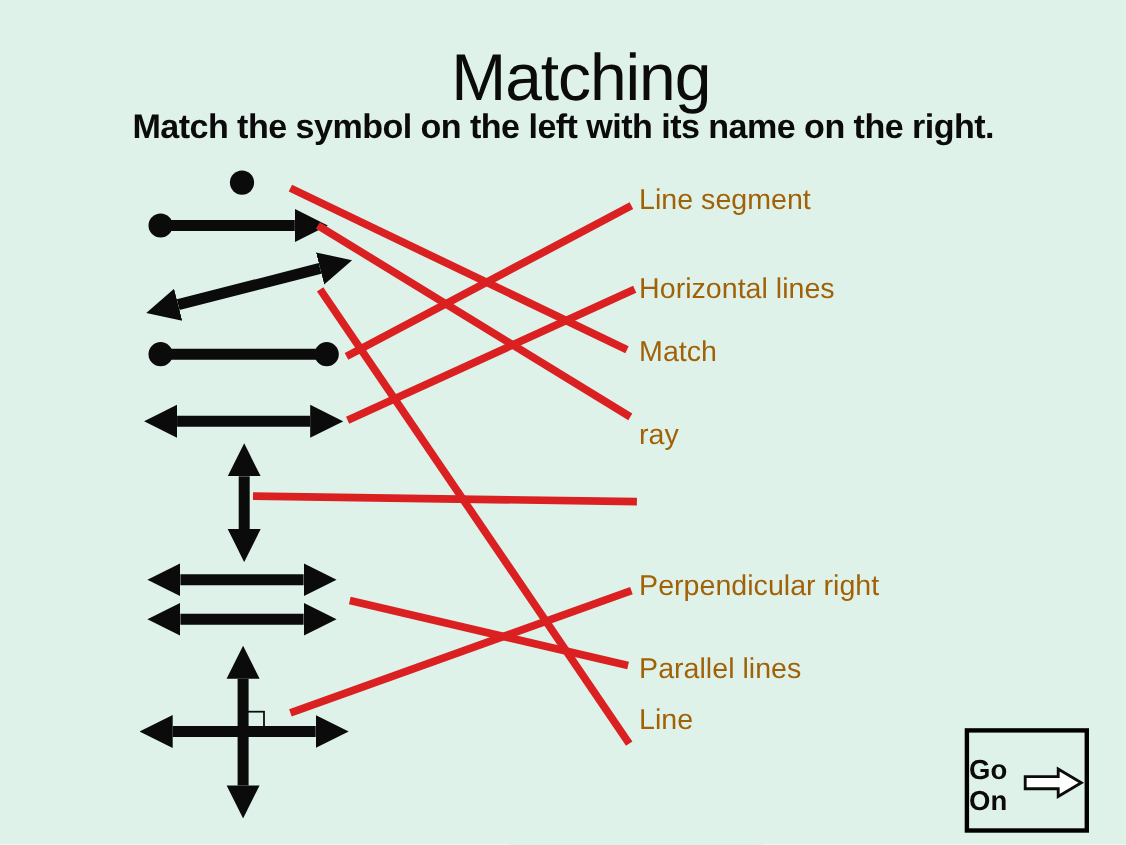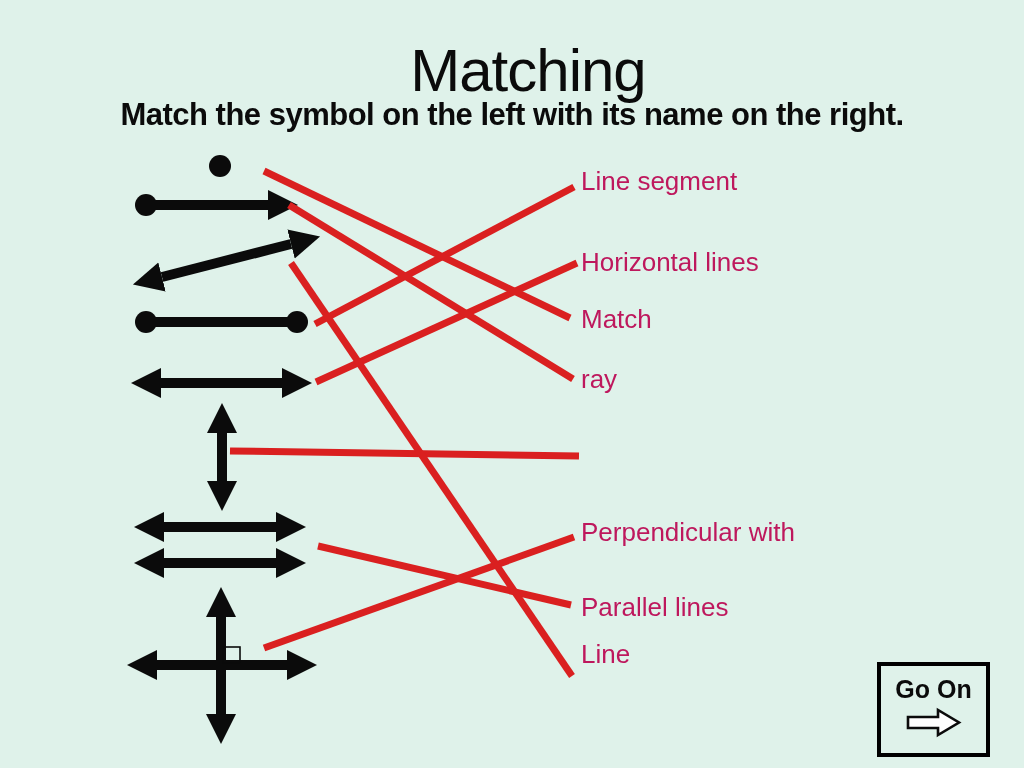--- a/index.html
+++ b/index.html
@@ -24,28 +24,28 @@
     font-size:31px;font-weight:bold;color:#0b0b0b;
     letter-spacing:-0.5px;line-height:38px;
   }
   svg.board{position:absolute;left:0;top:0;}
   .sym line{stroke:#0b0b0b;stroke-width:10;}
   .sym circle{fill:#0b0b0b;stroke:none;}
   .sym .rightangle{fill:none;stroke:#0b0b0b;stroke-width:1.6;}
   .connector{stroke:#da2020;stroke-width:7;stroke-linecap:butt;}
   .match-label{
     position:absolute;left:581px;
-    font-size:26px;line-height:30px;color:#be185d;
+    font-size:26px;line-height:30px;color:#a16207;
     white-space:nowrap;
   }
   .go-on{
     position:absolute;left:877px;top:662px;width:113px;height:95px;
     border:4px solid #000;box-sizing:border-box;
     background:#dff2ea;
-    display:flex;flex-direction:column;align-items:center;justify-content:flex-start;
+    display:flex;flex-direction:row;align-items:center;justify-content:flex-start;
     cursor:pointer;
   }
   .go-on .go-on-label{
     margin-top:9px;
     font-size:25px;font-weight:bold;color:#0b0b0b;line-height:28px;
   }
   .go-on .arrow-wrap{margin-top:4px;line-height:0;}
 </style>
 </head>
 <body>
@@ -108,22 +108,22 @@
       <line class="connector" x1="230" y1="451" x2="579" y2="456"></line>
       <line class="connector" x1="264" y1="648" x2="574" y2="537"></line>
       <line class="connector" x1="318" y1="546" x2="571" y2="605"></line>
       <line class="connector" x1="291" y1="263" x2="572" y2="676"></line>
     </g>
   </svg>
 
   <div class="match-label" style="top:166px">Line segment</div>
   <div class="match-label" style="top:247px">Horizontal lines</div>
   <div class="match-label" style="top:304px">Match</div>
-  <div class="match-label" style="top:364px">ray</div>
-  <div class="match-label" style="top:517px">Perpendicular with</div>
+  <div class="match-label" style="top:380px">ray</div>
+  <div class="match-label" style="top:517px">Perpendicular right</div>
   <div class="match-label" style="top:592px">Parallel lines</div>
   <div class="match-label" style="top:639px">Line</div>
 
   <div class="go-on">
     <span class="go-on-label">Go On</span>
     <span class="arrow-wrap">
       <svg width="56" height="31" viewBox="0 0 56 31">
         <polygon points="2,10 32,10 32,3 53,15.5 32,28 32,21 2,21" fill="#ffffff" stroke="#0b0b0b" stroke-width="2.6" stroke-linejoin="miter"></polygon>
       </svg>
     </span>

